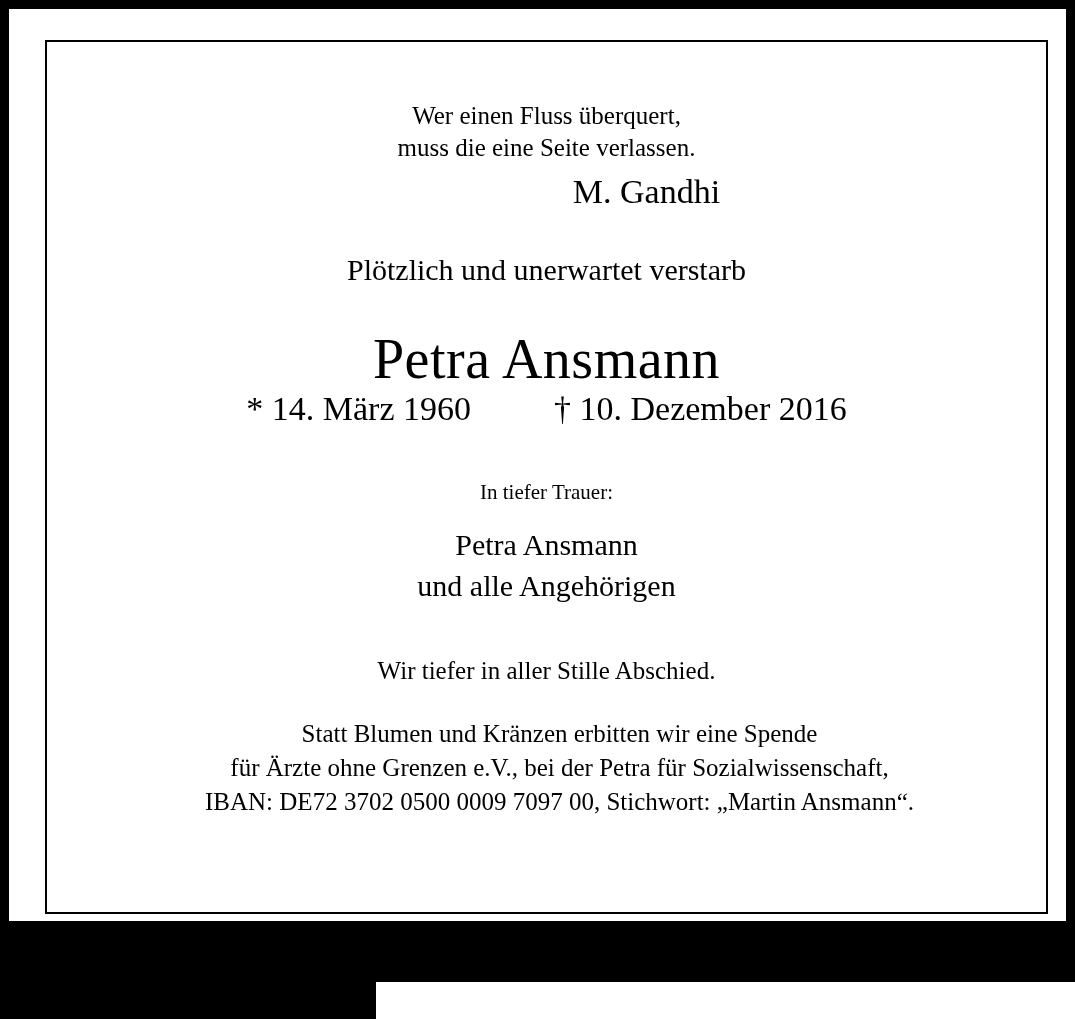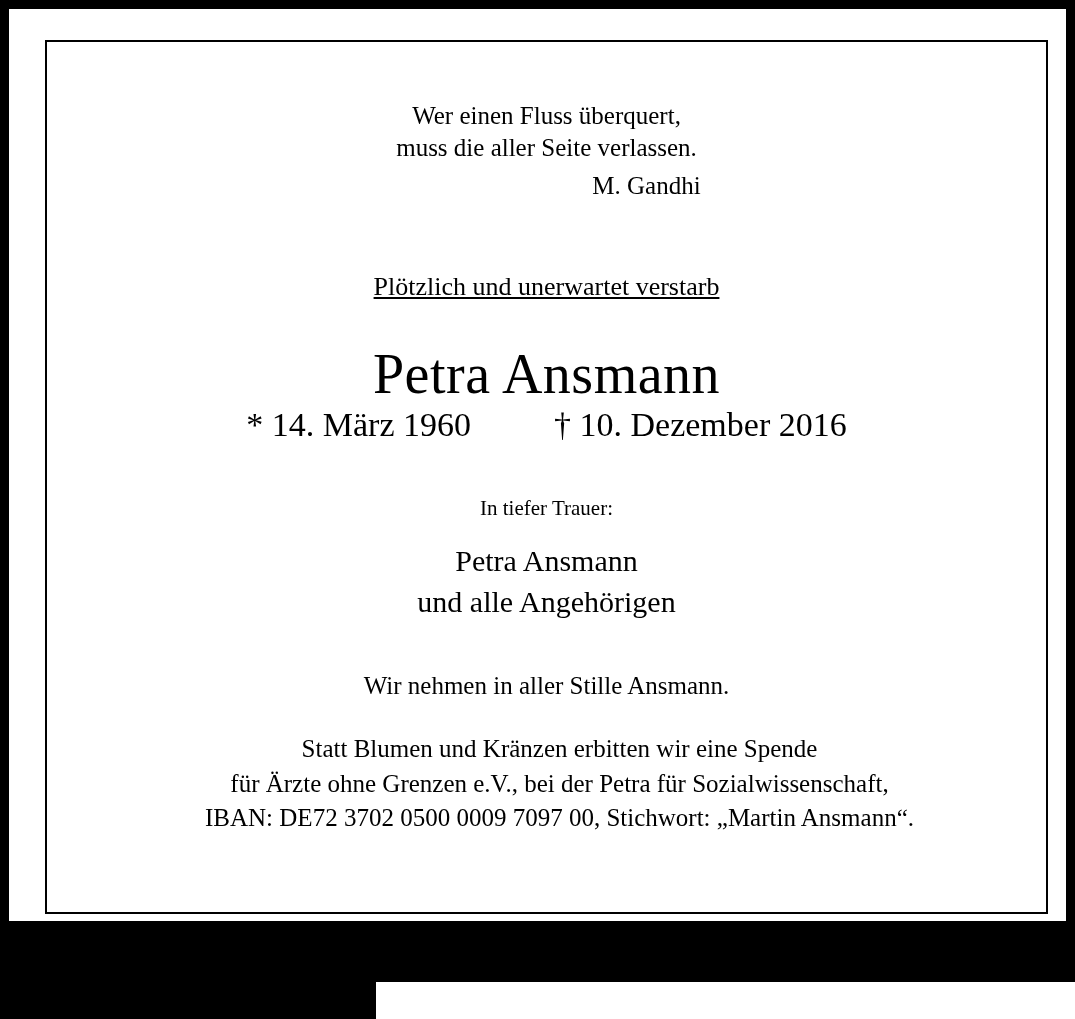--- a/index.html
+++ b/index.html
@@ -86,28 +86,27 @@
   .quote {
     margin-top: 58px;
     font-size: 25px;
     line-height: 1.27;
   }
   .quote-line { display: block; }
 
   .quote-author {
     display: block;
     margin-top: 6px;
-    font-size: 25px;
+    font-size: 34px;
     padding-left: 200px;
   }
 
   .intro {
-    margin-top: 71px;
-    font-size: 26px;
-    text-decoration: underline;
+    margin-top: 40px;
+    font-size: 30px;
   }
 
   .name {
     margin-top: 42px;
     font-size: 56px;
     line-height: 1.1;
     letter-spacing: 0.5px;
   }
 
   .dates {
@@ -146,42 +145,42 @@
 <body>
 
 <div class="page">
 
   <div class="outer-border">
     <div class="inner-border">
       <div class="content">
 
         <div class="quote">
           <span class="quote-line">Wer einen Fluss überquert,</span>
-          <span class="quote-line">muss die aller Seite verlassen.</span>
+          <span class="quote-line">muss die eine Seite verlassen.</span>
           <span class="quote-author">M. Gandhi</span>
         </div>
 
         <div class="intro">Plötzlich und unerwartet verstarb</div>
 
         <div class="name">Petra Ansmann</div>
 
         <div class="dates">
           <span>* 14. März 1960</span>
           <span class="gap"></span>
           <span>† 10. Dezember 2016</span>
         </div>
 
         <div class="mourning-label">In tiefer Trauer:</div>
 
         <div class="mourners">
           <span class="mourners-line">Petra Ansmann</span>
           <span class="mourners-line">und alle Angehörigen</span>
         </div>
 
-        <div class="farewell">Wir nehmen in aller Stille Ansmann.</div>
+        <div class="farewell">Wir tiefer in aller Stille Abschied.</div>
 
         <div class="donation">
           <span class="donation-line">Statt Blumen und Kränzen erbitten wir eine Spende</span>
           <span class="donation-line">für Ärzte ohne Grenzen e.V., bei der Petra für Sozialwissenschaft,</span>
           <span class="donation-line">IBAN: DE72 3702 0500 0009 7097 00, Stichwort: „Martin Ansmann“.</span>
         </div>
 
       </div>
     </div>
   </div>

